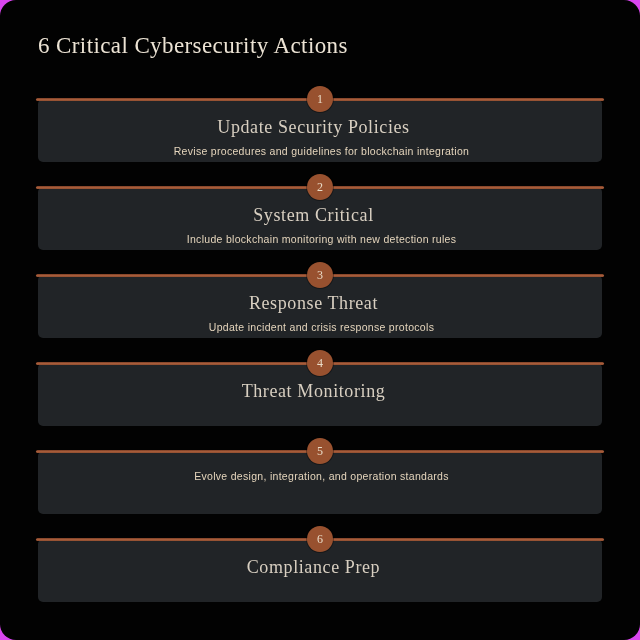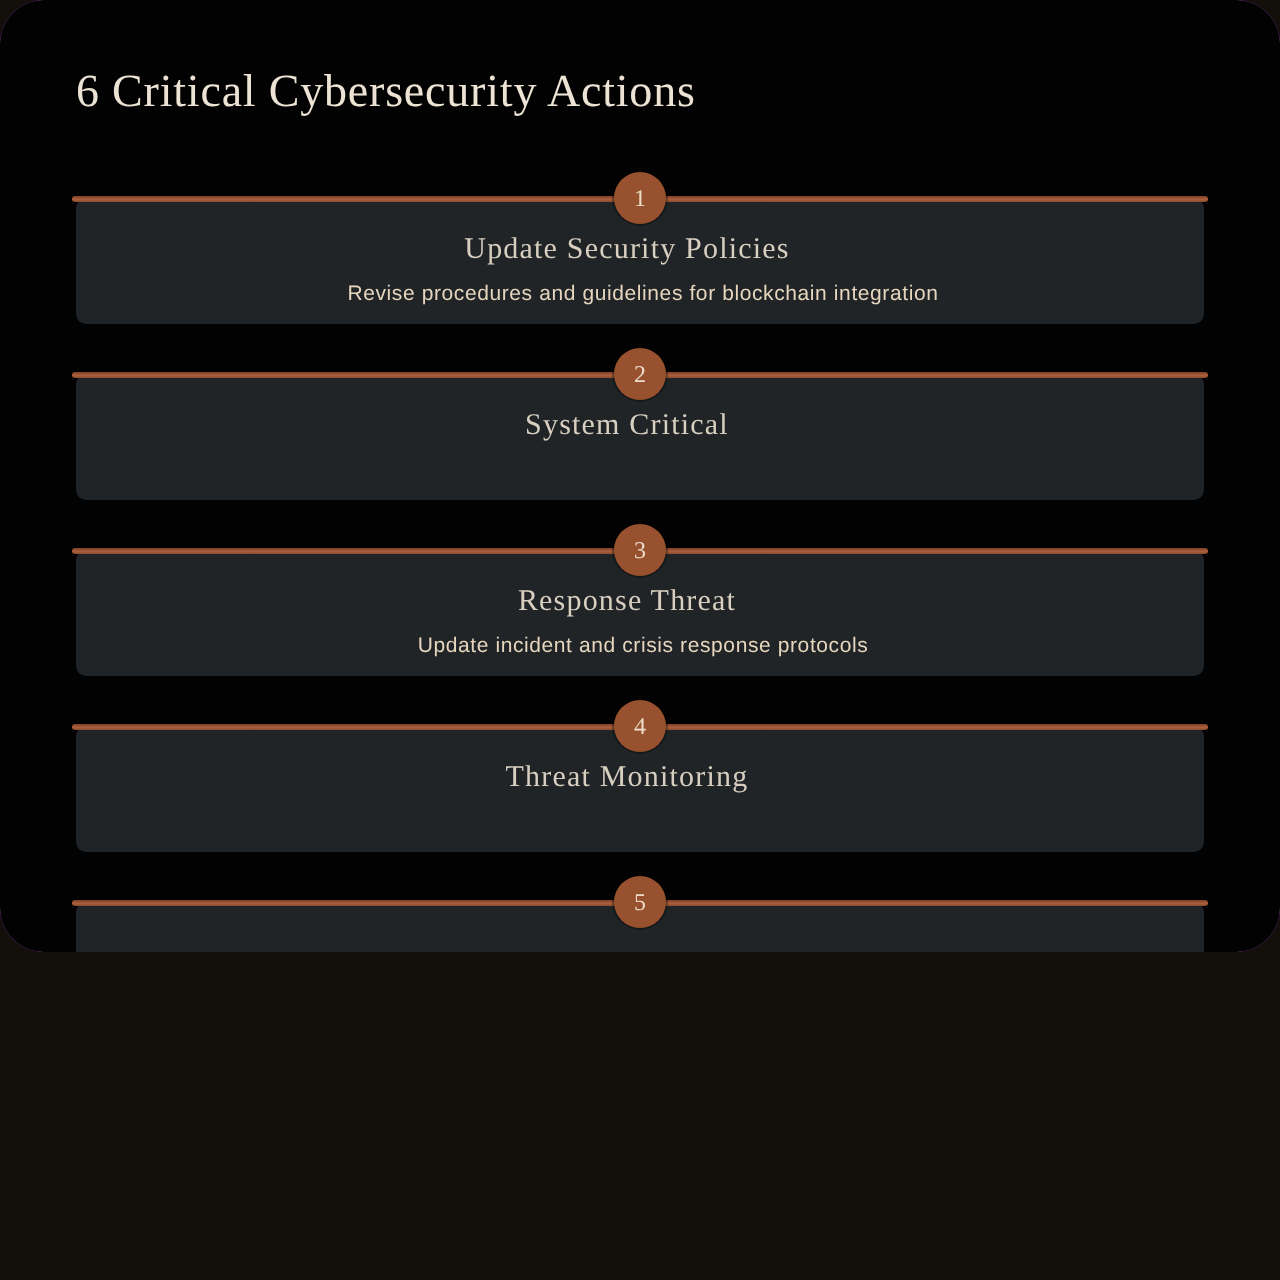--- a/index.html
+++ b/index.html
@@ -1,22 +1,21 @@
 <!DOCTYPE html>
 <html><head>
 <meta charset="utf-8">
 <style>
   html,body{margin:0;padding:0;background:#13100c;}
   .frame{
     position:relative;
-    width:640px;height:476px;
+    width:640px;height:640px;
     background:#d946ef;
     overflow:hidden;
     font-family:"Liberation Sans", sans-serif;
-    border-radius:22px;
   }
   .canvas{
     position:absolute;
     inset:0;
     background:#020202;
     border-radius:16px;
   }
   .page-title{
     position:absolute;
     left:38px;top:33px;
@@ -64,21 +63,21 @@
     font-size:12px;
     line-height:26px;
     text-align:center;
     z-index:2;
     box-shadow:0 0 0 1px rgba(0,0,0,0.35);
   }
   .card-title{
     margin:6px 13px 0 0;
     font-family:"Liberation Serif", serif;
     font-weight:400;
-    font-size:15px;
+    font-size:18px;
     letter-spacing:0.6px;
     color:#d8cfc1;
   }
   .card-desc{
     margin:7px 0 0 3px;
     font-family:"Liberation Sans", sans-serif;
     font-size:10.5px;
     letter-spacing:0.3px;
     color:#e6d6bd;
   }
@@ -97,38 +96,40 @@
         <div class="topline"></div>
         <div class="badge">1</div>
         <h2 class="card-title">Update Security Policies</h2>
         <p class="card-desc">Revise procedures and guidelines for blockchain integration</p>
       </div>
 
       <div class="card">
         <div class="topline"></div>
         <div class="badge">2</div>
         <h2 class="card-title">System Critical</h2>
+        <p class="card-desc">Include blockchain monitoring with new detection rules</p>
       </div>
 
       <div class="card">
         <div class="topline"></div>
         <div class="badge">3</div>
         <h2 class="card-title">Response Threat</h2>
         <p class="card-desc">Update incident and crisis response protocols</p>
       </div>
 
       <div class="card">
         <div class="topline"></div>
         <div class="badge">4</div>
         <h2 class="card-title">Threat Monitoring</h2>
       </div>
 
       <div class="card">
         <div class="topline"></div>
         <div class="badge">5</div>
+        <p class="card-desc">Evolve design, integration, and operation standards</p>
       </div>
 
       <div class="card">
         <div class="topline"></div>
         <div class="badge">6</div>
         <h2 class="card-title">Compliance Prep</h2>
       </div>
 
     </div>
   </div>

